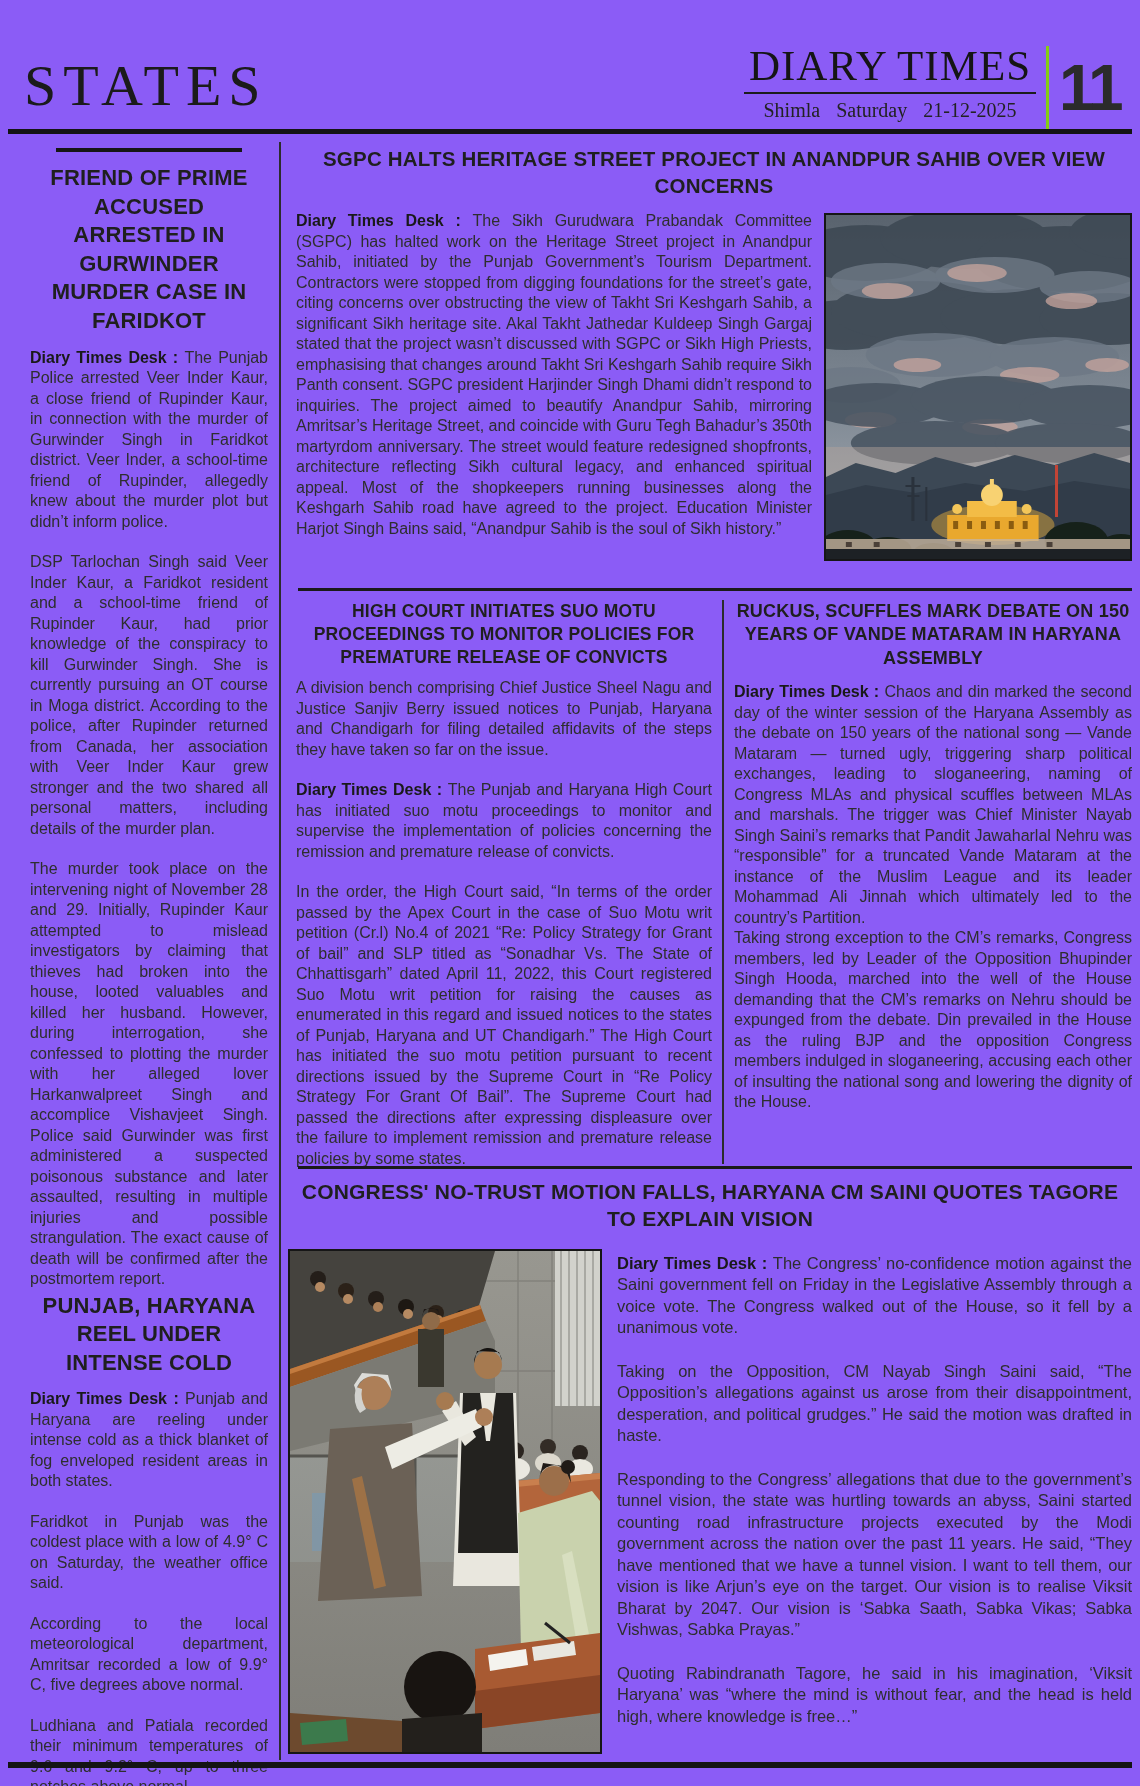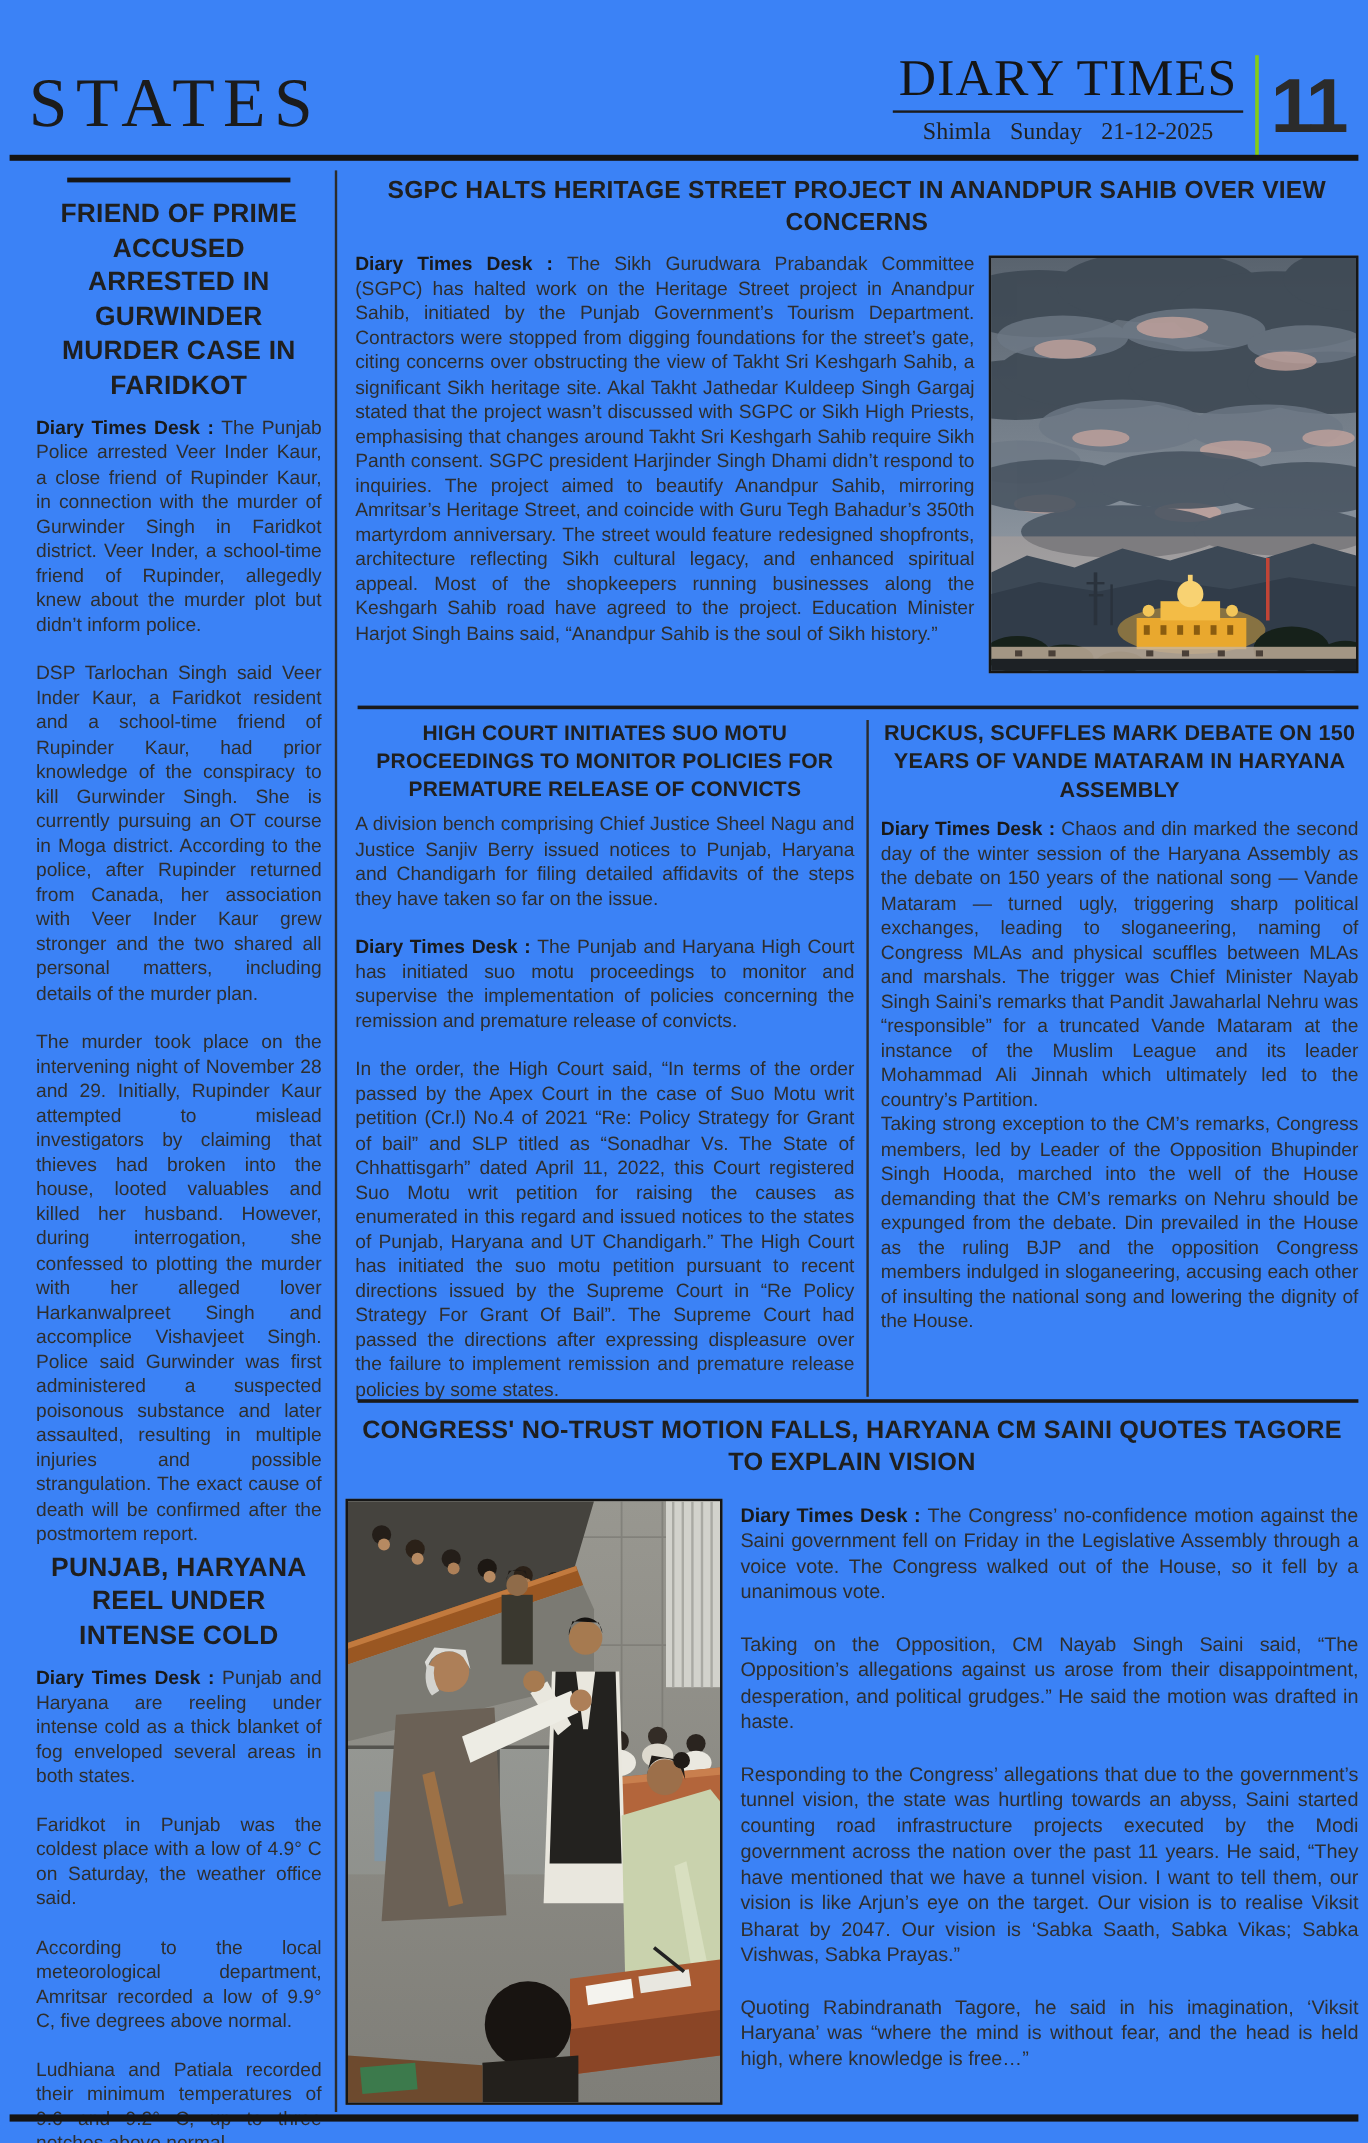--- a/index.html
+++ b/index.html
@@ -1,16 +1,16 @@
 <!DOCTYPE html>
 <html><head>
 <meta charset="utf-8">
 <style>
   html,body{margin:0;padding:0;background:#ffffff;}
-  #page{position:relative;width:1140px;height:1786px;background:#3b82f6;overflow:hidden;
+  #page{position:relative;width:1140px;height:1786px;background:#8b5cf6;overflow:hidden;
         font-family:"Liberation Sans","DejaVu Sans",sans-serif;color:#2e2e2e;}
   .serif{font-family:"Liberation Serif","DejaVu Serif",serif;}
   h1,h2{margin:0;color:#1e1e1e;}
   p{margin:0 0 20px;text-align:justify;}
   p:last-child{margin-bottom:0;}
   b.byline{color:#191919;}
   .headline{font-weight:bold;text-align:center;color:#1f1f1f;line-height:1.3;letter-spacing:.2px;}
 
   
   #states-title{position:absolute;left:24px;top:52px;font-size:58px;letter-spacing:7px;color:#1b1b1b;font-weight:normal;}
@@ -66,21 +66,21 @@
 
 <div id="page">
 
   <div id="states-title" class="serif">STATES</div>
 
   <div id="masthead">
     <div class="m-title serif">DIARY TIMES</div>
     <div class="m-underline"></div>
     <div class="m-dateline serif">
       <span>Shimla</span>
-      <span>Sunday</span>
+      <span>Saturday</span>
       <span>21-12-2025</span>
     </div>
   </div>
 
   <div id="pageno-block">
     <div class="num">11</div>
   </div>
 
   <div id="header-rule"></div>
 
@@ -89,21 +89,21 @@
 
     <article>
       <h2 class="headline">FRIEND OF PRIME ACCUSED ARRESTED IN GURWINDER MURDER CASE IN FARIDKOT</h2>
       <p><b class="byline">Diary Times Desk : </b><span>The Punjab Police arrested Veer Inder Kaur, a close friend of Rupinder Kaur, in connection with the murder of Gurwinder Singh in Faridkot district. Veer Inder, a school-time friend of Rupinder, allegedly knew about the murder plot but didn’t inform police.</span></p>
       <p>DSP Tarlochan Singh said Veer Inder Kaur, a Faridkot resident and a school-time friend of Rupinder Kaur, had prior knowledge of the conspiracy to kill Gurwinder Singh. She is currently pursuing an OT course in Moga district. According to the police, after Rupinder returned from Canada, her association with Veer Inder Kaur grew stronger and the two shared all personal matters, including details of the murder plan.</p>
       <p>The murder took place on the intervening night of November 28 and 29. Initially, Rupinder Kaur attempted to mislead investigators by claiming that thieves had broken into the house, looted valuables and killed her husband. However, during interrogation, she confessed to plotting the murder with her alleged lover Harkanwalpreet Singh and accomplice Vishavjeet Singh. Police said Gurwinder was first administered a suspected poisonous substance and later assaulted, resulting in multiple injuries and possible strangulation. The exact cause of death will be confirmed after the postmortem report.</p>
     </article>
 
     <article>
       <h2 class="headline head2">PUNJAB, HARYANA REEL UNDER INTENSE COLD</h2>
-      <p><b class="byline">Diary Times Desk : </b><span>Punjab and Haryana are reeling under intense cold as a thick blanket of fog enveloped several areas in both states.</span></p>
+      <p><b class="byline">Diary Times Desk : </b><span>Punjab and Haryana are reeling under intense cold as a thick blanket of fog enveloped resident areas in both states.</span></p>
       <p>Faridkot in Punjab was the coldest place with a low of 4.9° C on Saturday, the weather office said.</p>
       <p>According to the local meteorological department, Amritsar recorded a low of 9.9° C, five degrees above normal.</p>
       <p>Ludhiana and Patiala recorded their minimum temperatures of 9.6 and 9.2° C, up to three notches above normal.</p>
     </article>
   </div>
 
   <div id="vrule-left" class="vrule"></div>
 
   <div id="sgpc">
     <h1 class="headline">SGPC HALTS HERITAGE STREET PROJECT IN ANANDPUR SAHIB OVER VIEW CONCERNS</h1>

